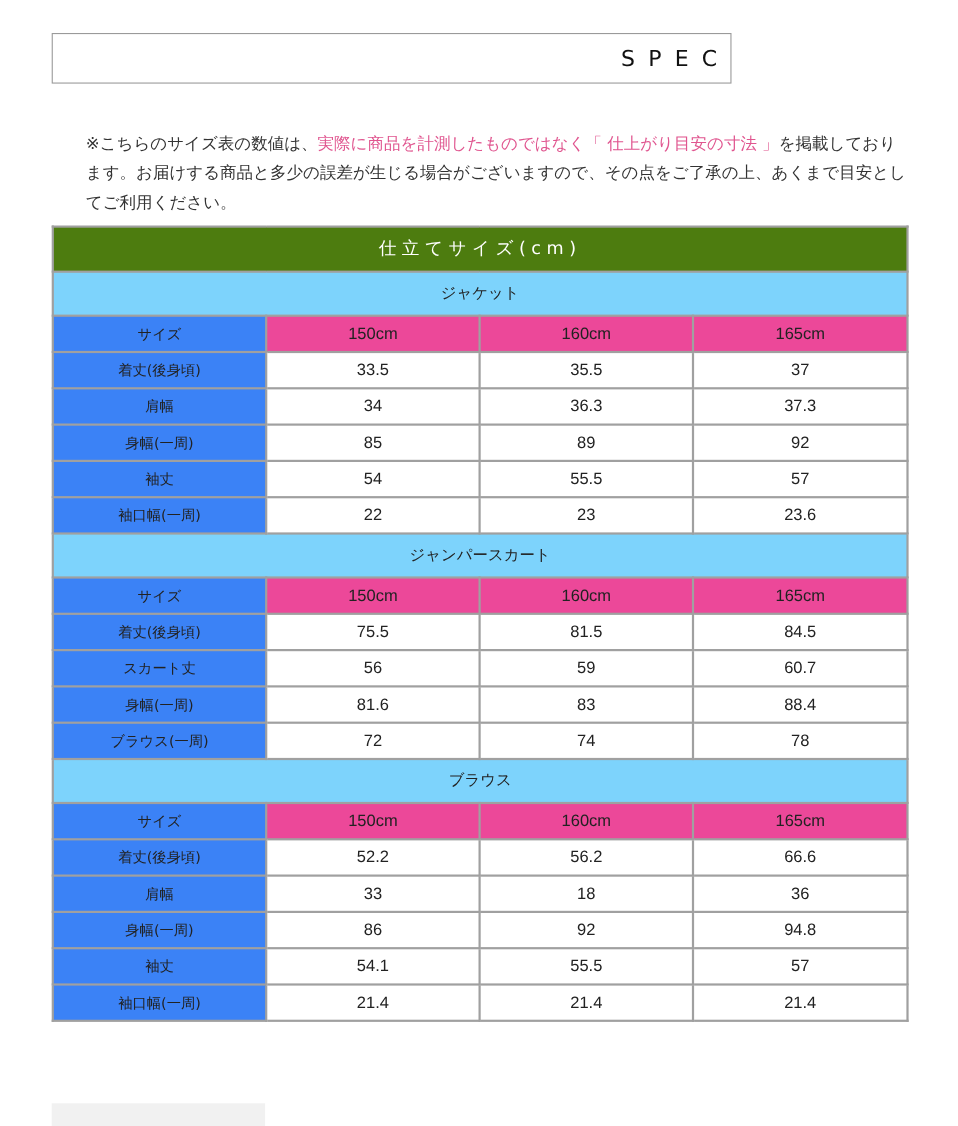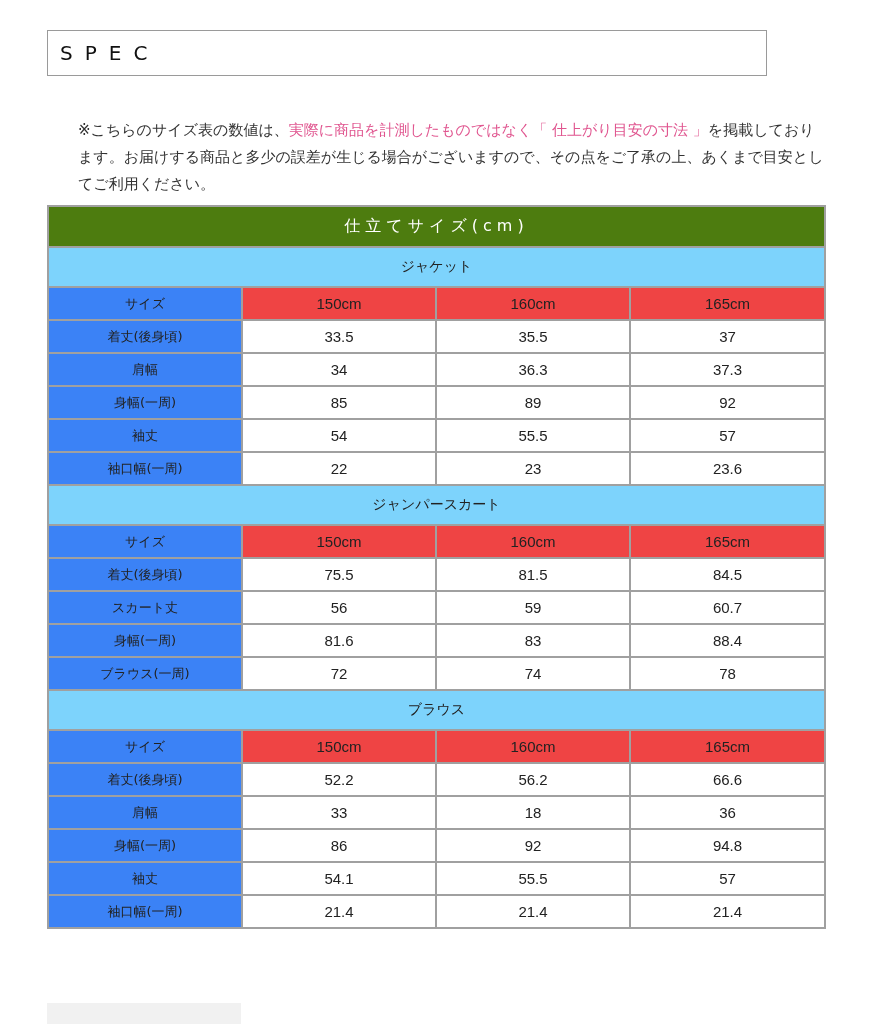--- a/index.html
+++ b/index.html
@@ -12,27 +12,27 @@
       height: 1024px;
       overflow: hidden;
       position: relative;
       font-family: "DejaVu Sans", "Liberation Sans", sans-serif;
       color: #222222;
     }
     .spec-header {
       position: absolute;
       left: 47px;
       top: 30px;
-      width: 720px;
+      width: 618px;
       height: 46px;
       border: 1px solid #9a9a9a;
       box-sizing: border-box;
       display: flex;
       align-items: center;
-      justify-content: flex-start;
+      justify-content: flex-end;
       font-size: 20px;
       letter-spacing: 12px;
       color: #111111;
       padding-left: 12px;
     }
     .notice {
       position: absolute;
       left: 62px;
       top: 101px;
       width: 750px;
@@ -77,21 +77,21 @@
       background: #ffffff;
       font-family: "Liberation Sans", sans-serif;
       font-size: 15px;
     }
     .size-table .data-row td.label {
       background: #3b82f6;
       font-family: "DejaVu Sans", sans-serif;
       font-size: 13px;
     }
     .size-table .size-row td {
-      background: #ef4444;
+      background: #ec4899;
     }
     .bottom-stub {
       position: absolute;
       left: 47px;
       top: 1003px;
       width: 194px;
       height: 21px;
       background: #f1f1f1;
     }
   </style>

